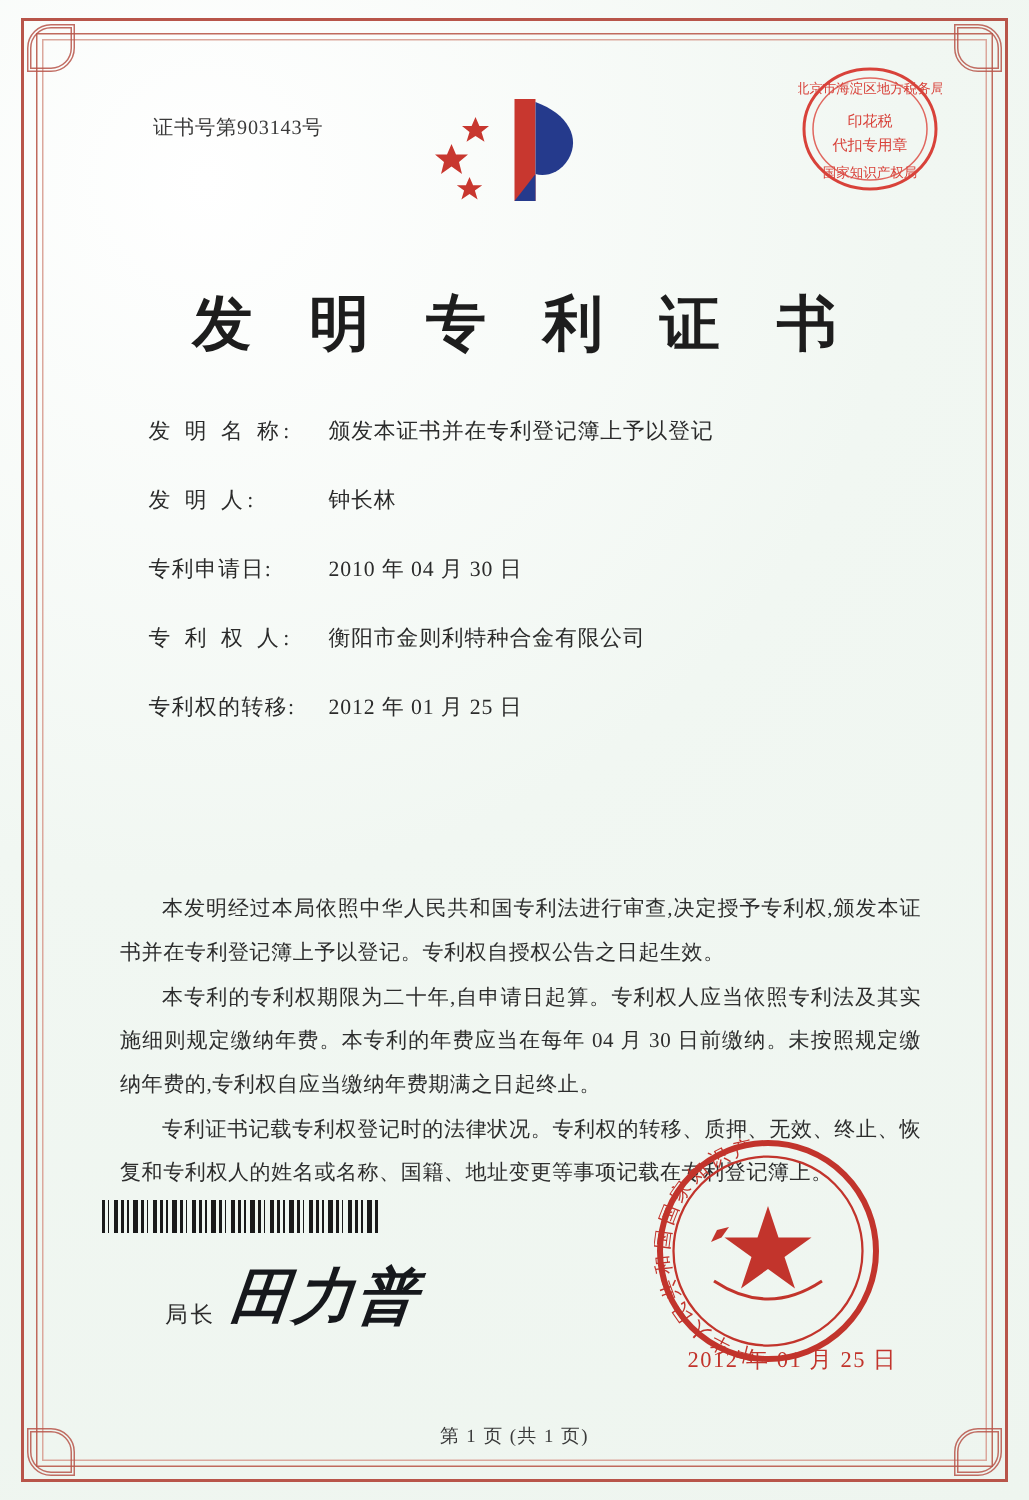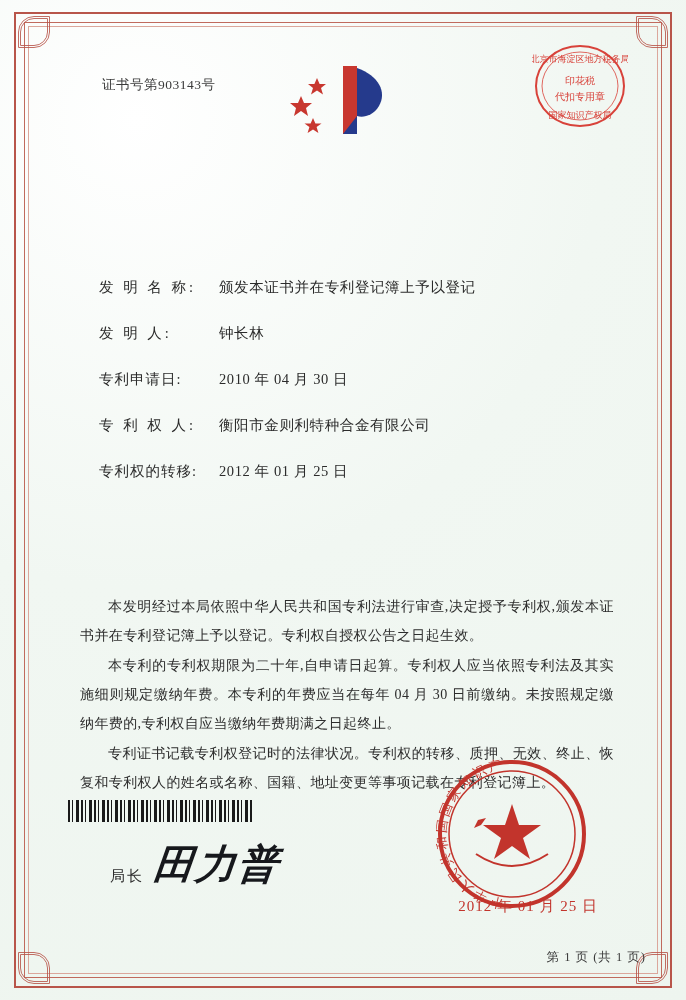--- a/index.html
+++ b/index.html
@@ -227,21 +227,21 @@
     font-size: 15px;
     color: #c2342c;
     letter-spacing: 1px;
   }
 
   .page-footer {
     position: absolute;
     left: 0;
     right: 0;
     bottom: -4px;
-    text-align: right;
+    text-align: center;
     font-size: 12.5px;
     color: #3a3a3a;
     letter-spacing: 1px;
   }
 </style>
 </head>
 <body>
 
 <div class="certificate">
 
@@ -274,20 +274,21 @@
       <svg viewBox="0 0 96 96" width="96" height="96">
         <ellipse cx="48" cy="48" rx="44" ry="40" fill="none" stroke="#d8423a" stroke-width="2"></ellipse>
         <ellipse cx="48" cy="48" rx="38" ry="34" fill="none" stroke="#e0675f" stroke-width="1"></ellipse>
         <text x="48" y="24" text-anchor="middle" font-size="9" fill="#d8423a" font-family="'DejaVu Serif',serif">北京市海淀区地方税务局</text>
         <text x="48" y="46" text-anchor="middle" font-size="10" fill="#d8423a" font-family="'DejaVu Serif',serif">印花税</text>
         <text x="48" y="62" text-anchor="middle" font-size="10" fill="#d8423a" font-family="'DejaVu Serif',serif">代扣专用章</text>
         <text x="48" y="80" text-anchor="middle" font-size="9" fill="#d8423a" font-family="'DejaVu Serif',serif">国家知识产权局</text>
       </svg>
     </div>
 
+    <div class="doc-title">发 明 专 利 证 书</div>
 
     <div class="fields">
       <div class="field">
         <span class="label">发 明 名 称:</span>
         <span class="value">颁发本证书并在专利登记簿上予以登记</span>
       </div>
       <div class="field">
         <span class="label">发 明 人:</span>
         <span class="value">钟长林</span>
       </div>

